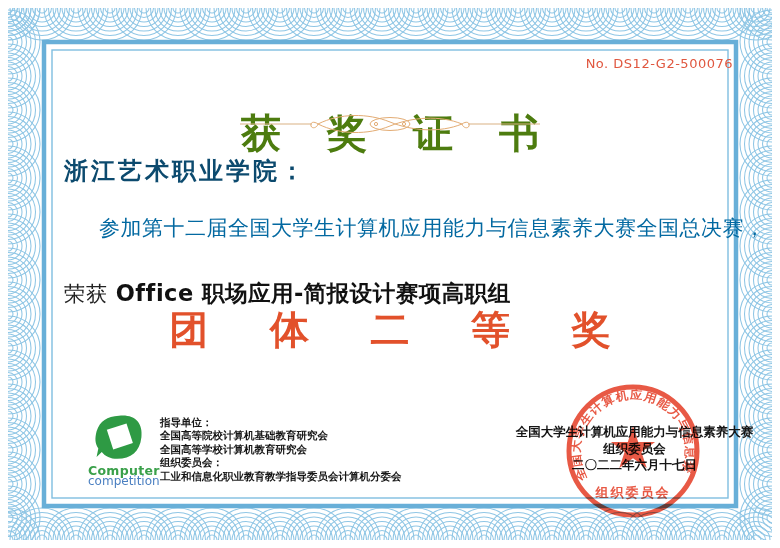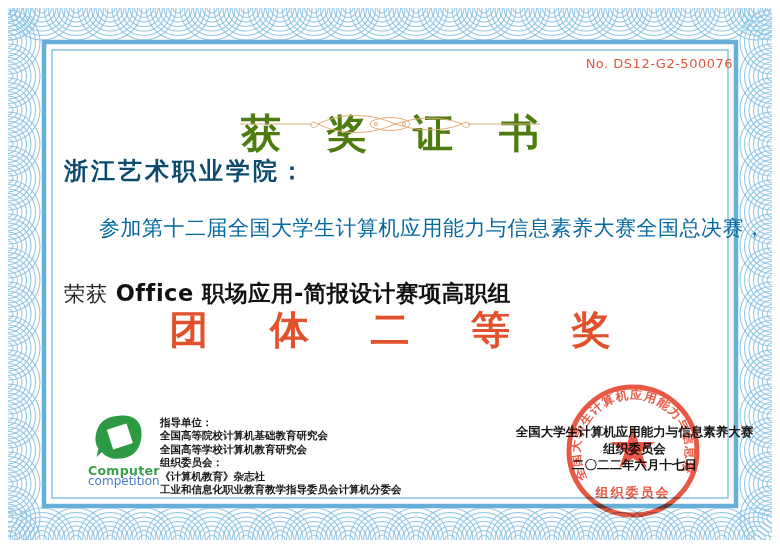--- a/index.html
+++ b/index.html
@@ -760,21 +760,20 @@
         <rect x="19" y="14" width="24" height="24" fill="#ffffff" transform="rotate(-18 31 26)"></rect>
       </svg>
       <div class="logo-word">Computer</div>
       <div class="logo-sub">competition</div>
     </div>
     <div class="sponsor-lines">
       <div>指导单位：</div>
       <div>全国高等院校计算机基础教育研究会</div>
       <div>全国高等学校计算机教育研究会</div>
       <div>组织委员会：</div>
-      <div>《计算机教育》杂志社</div>
       <div>工业和信息化职业教育教学指导委员会计算机分委会</div>
     </div>
   </div>
 
   <div class="footer-right">
     <div>全国大学生计算机应用能力与信息素养大赛</div>
     <div>组织委员会</div>
     <div>二〇二二年六月十七日</div>
   </div>
 

